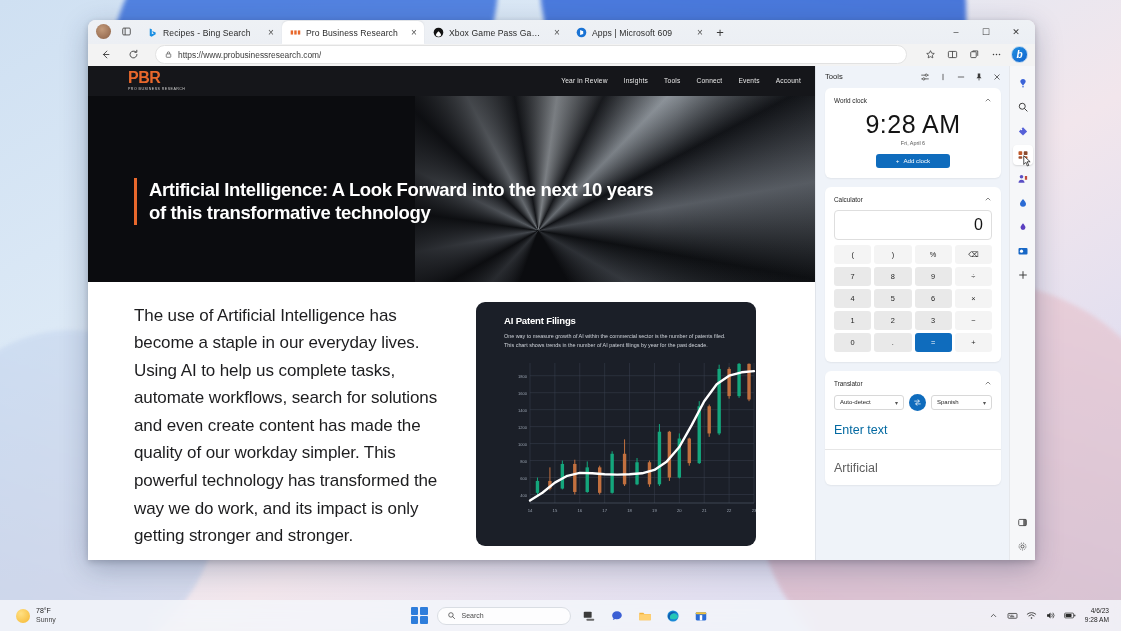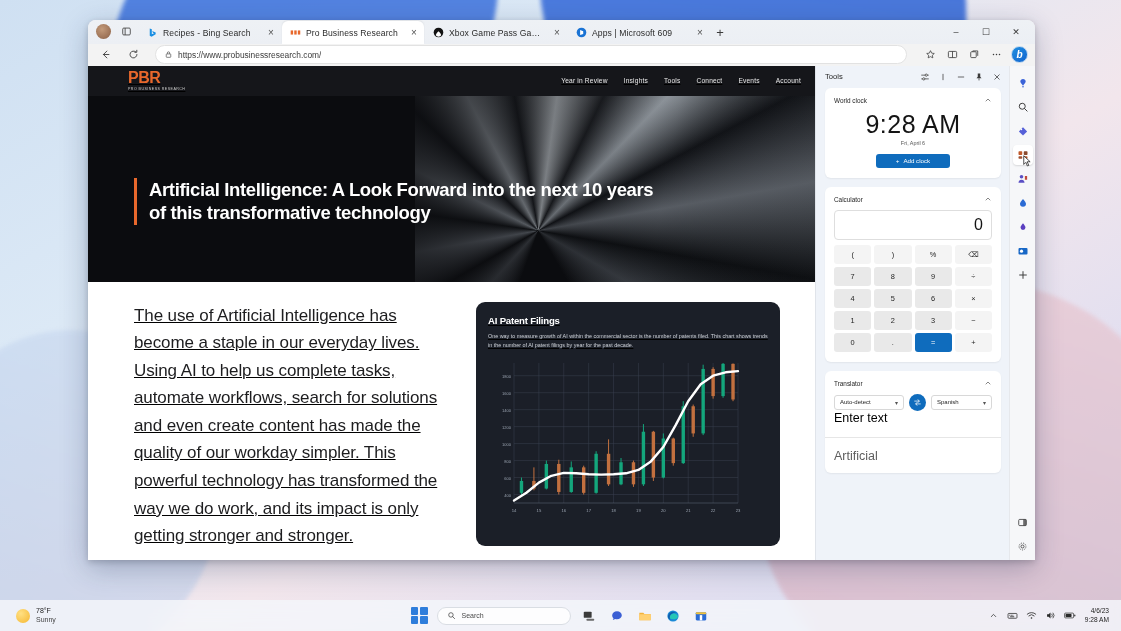--- a/index.html
+++ b/index.html
@@ -107,21 +107,21 @@
   .bing-btn {
     width: 17px; height: 17px; border-radius: 50%; flex: none;
     background: linear-gradient(140deg,#1f8fe0,#1264cf);
     color: #fff; display: flex; align-items: center; justify-content: center;
     font-size: 10px; font-weight: bold; font-style: italic; margin-left: 3px;
     border: 1px solid #b9d4ef;
   }
 
   
   .content { flex: 1 1 auto; display: flex; min-height: 0; background: #fff; }
-  .page { flex: 1 1 auto; min-width: 0; overflow: hidden; background: #fff; position: relative; text-decoration: underline; }
+  .page { flex: 1 1 auto; min-width: 0; overflow: hidden; background: #fff; position: relative; }
 
   
   .site-nav {
     height: 30px; background: #15161a; display: flex; align-items: center;
     padding: 0 14px 0 40px;
   }
   .logo-wrap { display: flex; flex-direction: column; line-height: 1; }
   .logo-main { font-size: 16px; font-weight: bold; color: #e8682c; letter-spacing: -.5px; }
   .logo-sub { font-size: 3.6px; color: #cfcfcf; letter-spacing: .45px; margin-top: 2px; }
   .site-links { margin-left: auto; display: flex; gap: 16px; }
@@ -156,22 +156,22 @@
   
   .article { padding: 20px 0 0 0; display: flex; gap: 16px; }
   .col-left { width: 372px; flex: none; padding-left: 46px; }
   .lede { font-size: 17px; line-height: 1.62; color: #1d1d1f; letter-spacing: -.1px; }
   .h2 { font-size: 14px; font-weight: bold; color: #1d1d1f; margin: 26px 0 18px; }
   .para { font-size: 6.9px; line-height: 1.66; color: #2b2b2b; margin-bottom: 11px; text-align: justify; }
 
   
   .col-right { flex: 1 1 auto; min-width: 0; padding-right: 4px; }
   .chartcard {
-    background: #1b1f28; border-radius: 9px; padding: 13px 12px 6px;
-    color: #fff; width: 304px; height: 244px; overflow: hidden;
+    background: #1b1f28; border-radius: 9px; padding: 13px 28px 6px;
+    color: #fff; width: 280px; height: 244px; overflow: hidden;
   }
   .cc-title { font-size: 9.6px; font-weight: bold; letter-spacing: -.2px; }
   .cc-desc { font-size: 5.4px; line-height: 1.62; color: #cfd3da; margin-top: 6px; }
   .plot { margin-top: 10px; position: relative; height: 160px; }
   .plot svg { display: block; }
 
   
   .toolspanel {
     width: 194px; flex: none; background: #eff3f9;
     display: flex; flex-direction: column; border-left: 1px solid #e0e4ea;
@@ -215,21 +215,21 @@
   .tr-sel {
     flex: 1 1 auto; height: 15px; border: 1px solid #d8d8d8; border-radius: 3px;
     background: #fff; display: flex; align-items: center; padding: 0 5px;
     font-size: 6px; color: #1f1f1f;
   }
   .tr-sel .cd { margin-left: auto; font-size: 6px; color: #555; }
   .swap {
     width: 17px; height: 17px; border-radius: 50%; background: #0f6cbd; flex: none;
     display: flex; align-items: center; justify-content: center; color: #fff; font-size: 7px;
   }
-  .tr-input { font-size: 12.5px; color: #000000; margin-top: 0; }
+  .tr-input { font-size: 12.5px; color: #0369a1; margin-top: 12px; }
   .tr-divider { height: 1px; background: #e6e6e6; margin: 12px -9px 0; }
   .tr-out { font-size: 12.5px; color: #5d5d5d; margin-top: 11px; }
 
   
   .edgebar {
     width: 26px; flex: none; background: #f6f7f9; border-left: 1px solid #e6e8ec;
     display: flex; flex-direction: column; align-items: center; padding-top: 7px; gap: 0;
   }
   .eb-icon {
     width: 20px; height: 20px; margin-bottom: 4px; border-radius: 4px;

